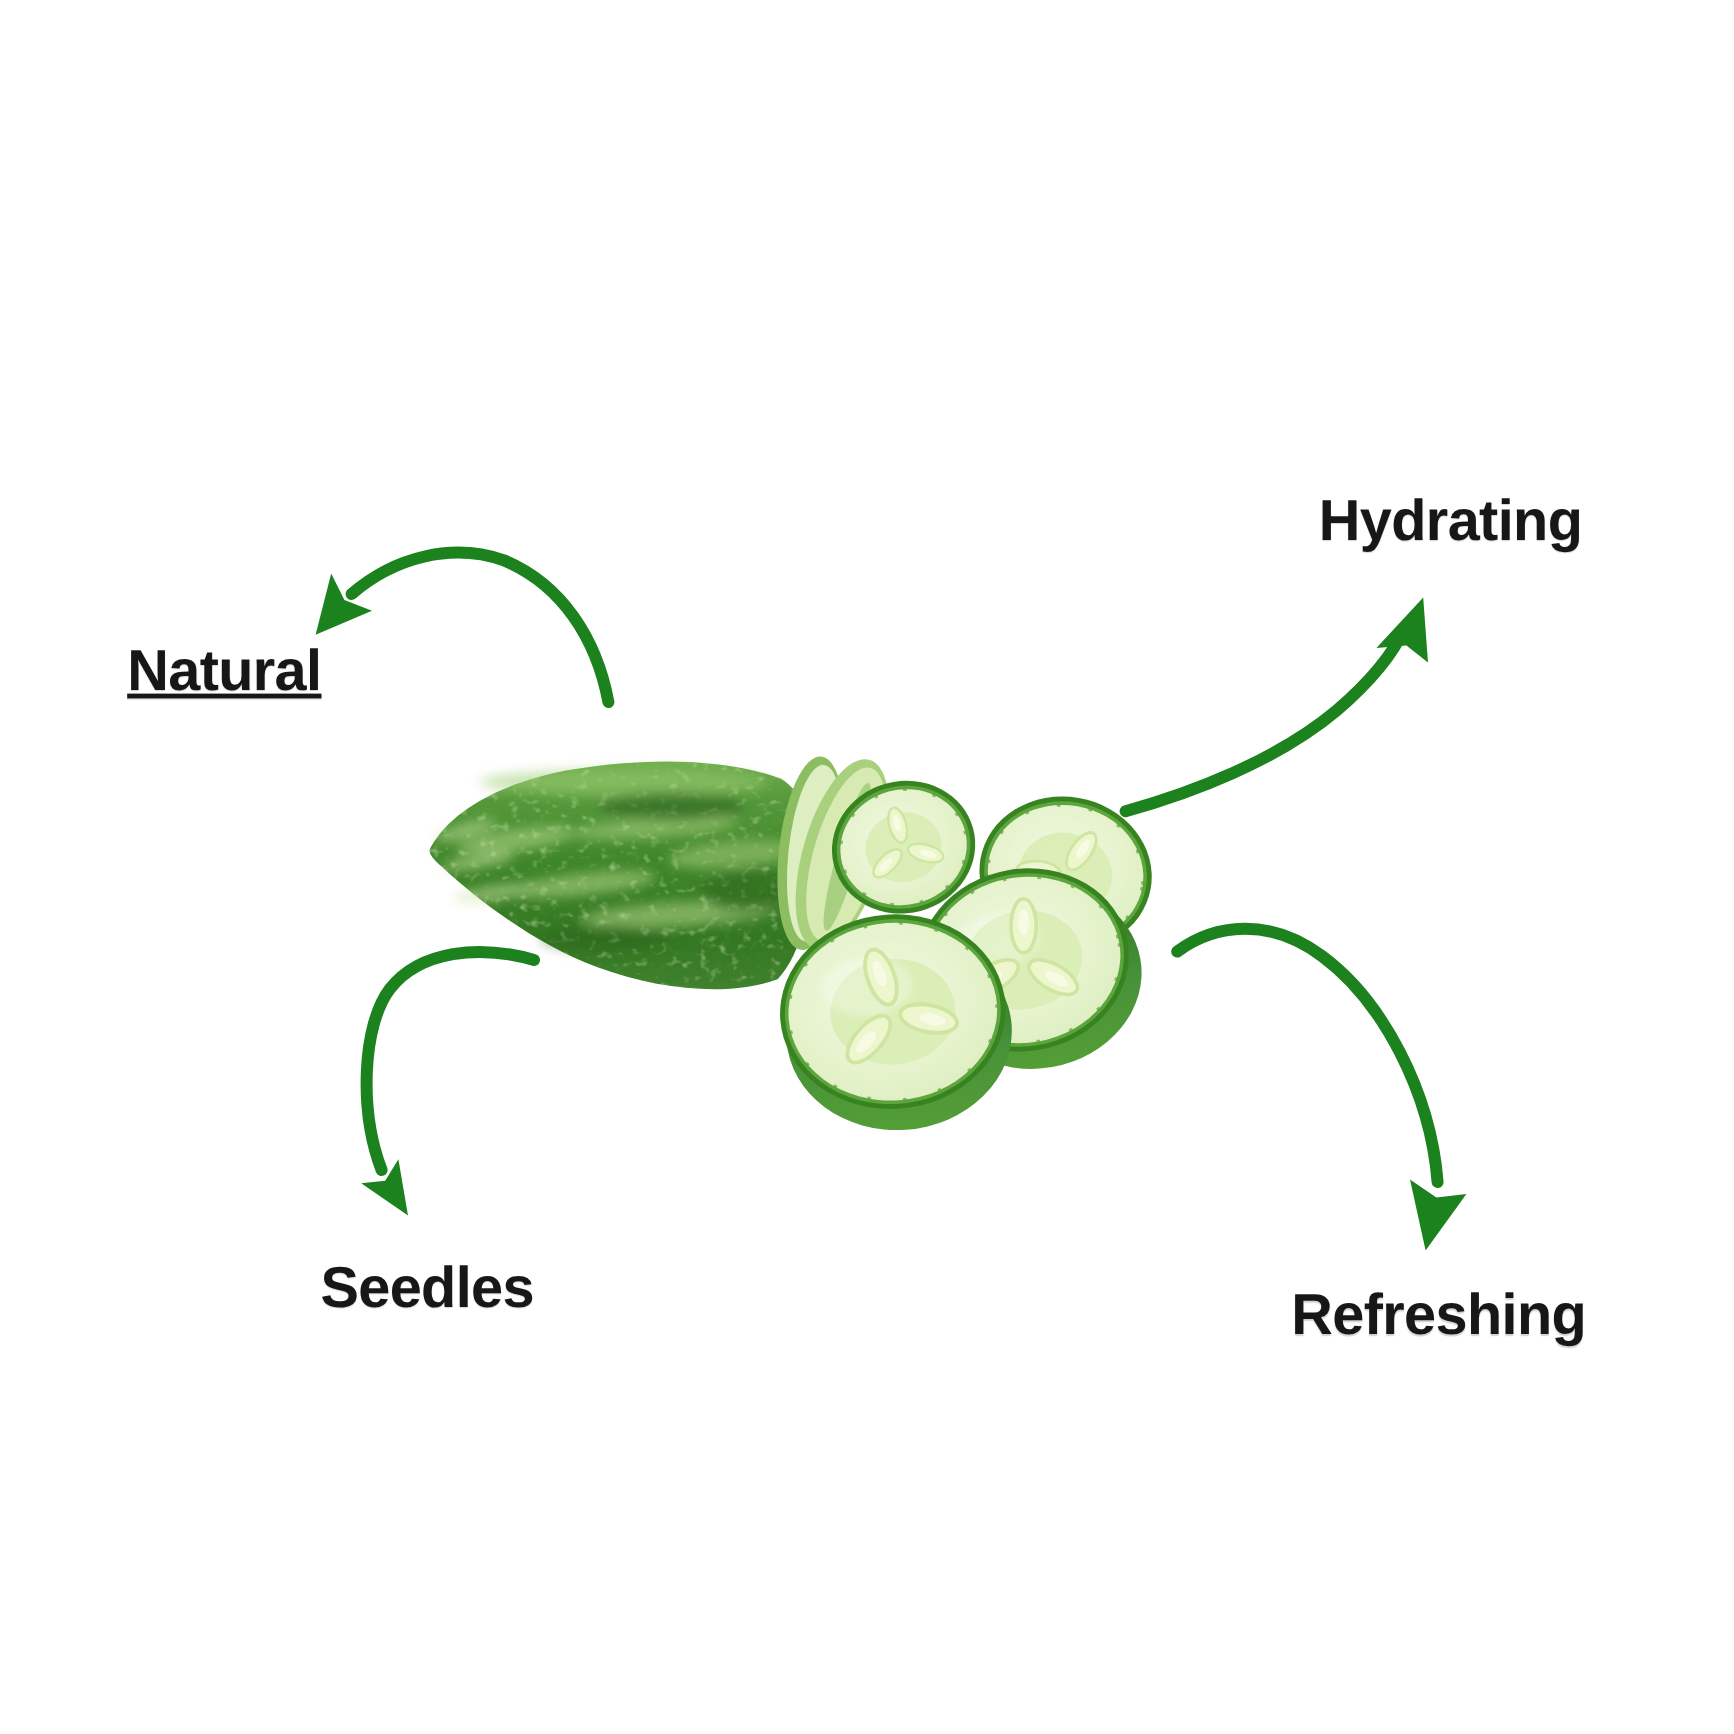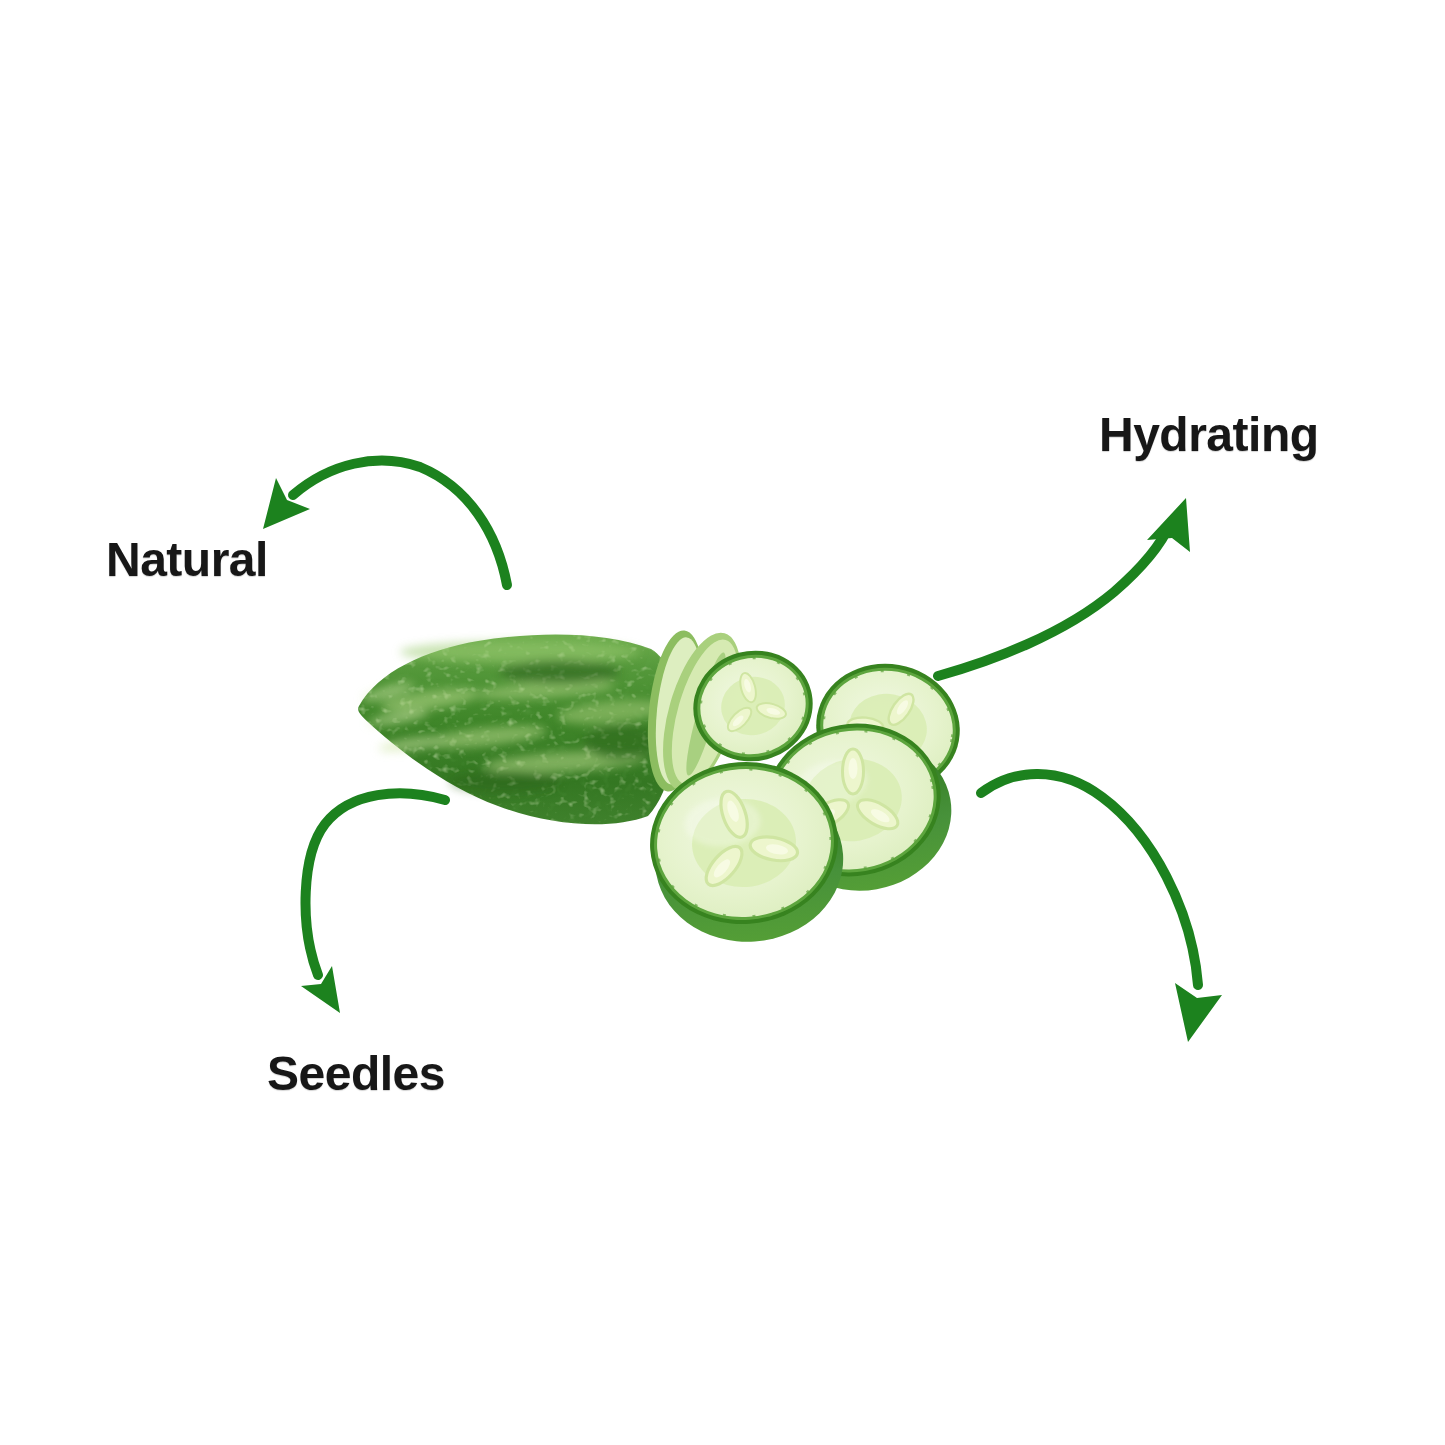--- a/index.html
+++ b/index.html
@@ -15,21 +15,21 @@
   .label {
     position: absolute;
     font-weight: 700;
     font-size: 48px;
     line-height: 1.2;
     color: #171717;
     letter-spacing: -0.5px;
     white-space: nowrap;
     text-shadow: 0 1px 1px rgba(0,0,0,0.18);
   }
-  #label-natural-antioxidants { left: 106px; top: 531px; }
+  #label-natural-antioxidants { left: 106px; top: 531px; text-decoration: underline; }
   #label-hydrating            { left: 1099px; top: 406px; }
   #label-seedles              { left: 267px;  top: 1045px; }
   #label-refreshing           { left: 1076px; top: 1068px; }
   .arrow-line { fill: none; stroke: #1c821e; stroke-width: 10; stroke-linecap: round; }
   .arrow-head { fill: #1c821e; stroke: none; }
 </style>
 </head>
 <body>
 
 <div class="canvas">
@@ -220,14 +220,15 @@
   </svg>
 
   <div class="label" id="label-natural-antioxidants">
     <div>Natural</div>
   </div>
 
   <div class="label" id="label-seedles">Seedles</div>
 
   <div class="label" id="label-hydrating">Hydrating</div>
 
+  <div class="label" id="label-refreshing">Refreshing</div>
 
 </div>
 
 </body></html>

